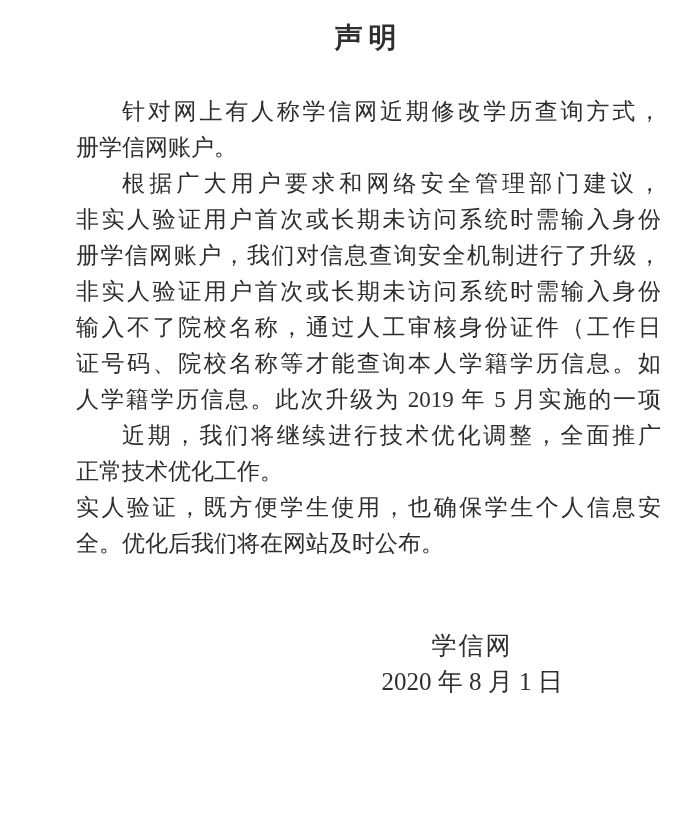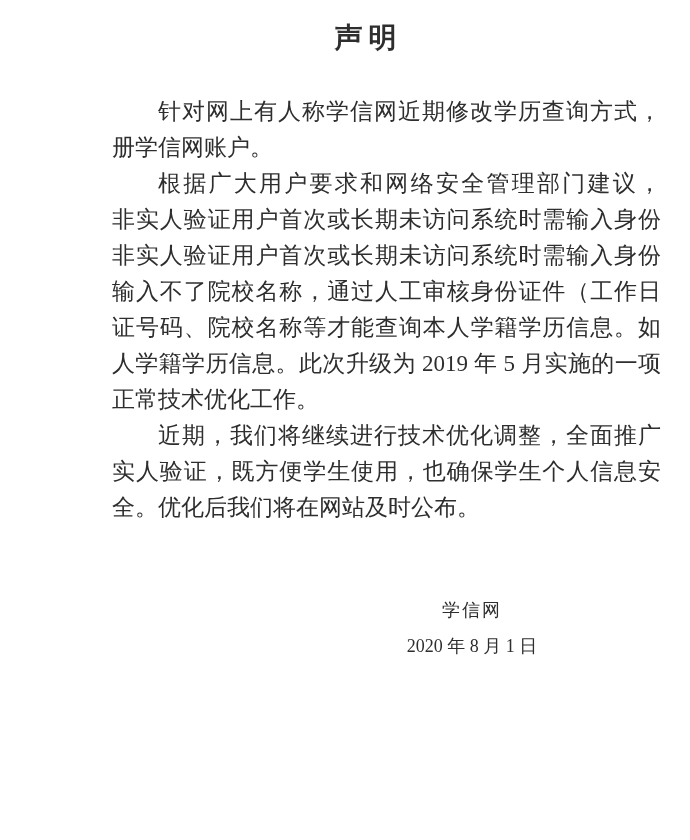--- a/index.html
+++ b/index.html
@@ -34,59 +34,59 @@
     margin-top: 38px;
     width: 585px;
     font-size: 23px;
     line-height: 36px;
   }
   .line {
     text-align: justify;
     text-align-last: justify;
     text-justify: inter-character;
     white-space: normal;
-    margin-left: 36px;
   }
   .line.plain {
     text-align: left;
     text-align-last: left;
   }
   .line.indent {
     text-indent: 2em;
   }
   .signature-block {
     margin-left: 357px;
     margin-top: 66px;
     width: 230px;
     display: flex;
     flex-direction: column;
     align-items: center;
-    font-size: 18px;
+    font-size: 25px;
     line-height: 36px;
   }
   .signature-name { letter-spacing: 2px; }
 </style>
 </head>
 <body>
 
 <div class="page">
 
   <h1 class="doc-title">声明</h1>
 
   <div class="doc-body">
     <div class="line indent">针对网上有人称学信网近期修改学历查询方式，</div>
     <div class="line plain">册学信网账户。</div>
     <div class="line indent">根据广大用户要求和网络安全管理部门建议，</div>
     <div class="line">非实人验证用户首次或长期未访问系统时需输入身份</div>
+    <div class="line">册学信网账户，我们对信息查询安全机制进行了升级，</div>
     <div class="line">非实人验证用户首次或长期未访问系统时需输入身份</div>
     <div class="line">输入不了院校名称，通过人工审核身份证件（工作日</div>
     <div class="line">证号码、院校名称等才能查询本人学籍学历信息。如</div>
     <div class="line">人学籍学历信息。此次升级为 2019 年 5 月实施的一项</div>
+    <div class="line indent">近期，我们将继续进行技术优化调整，全面推广</div>
     <div class="line plain">正常技术优化工作。</div>
-    <div class="line indent">近期，我们将继续进行技术优化调整，全面推广</div>
     <div class="line">实人验证，既方便学生使用，也确保学生个人信息安</div>
     <div class="line plain">全。优化后我们将在网站及时公布。</div>
   </div>
 
   <div class="signature-block">
     <div class="signature-name">学信网</div>
     <div class="signature-date">2020 年 8 月 1 日</div>
   </div>
 
 </div>

